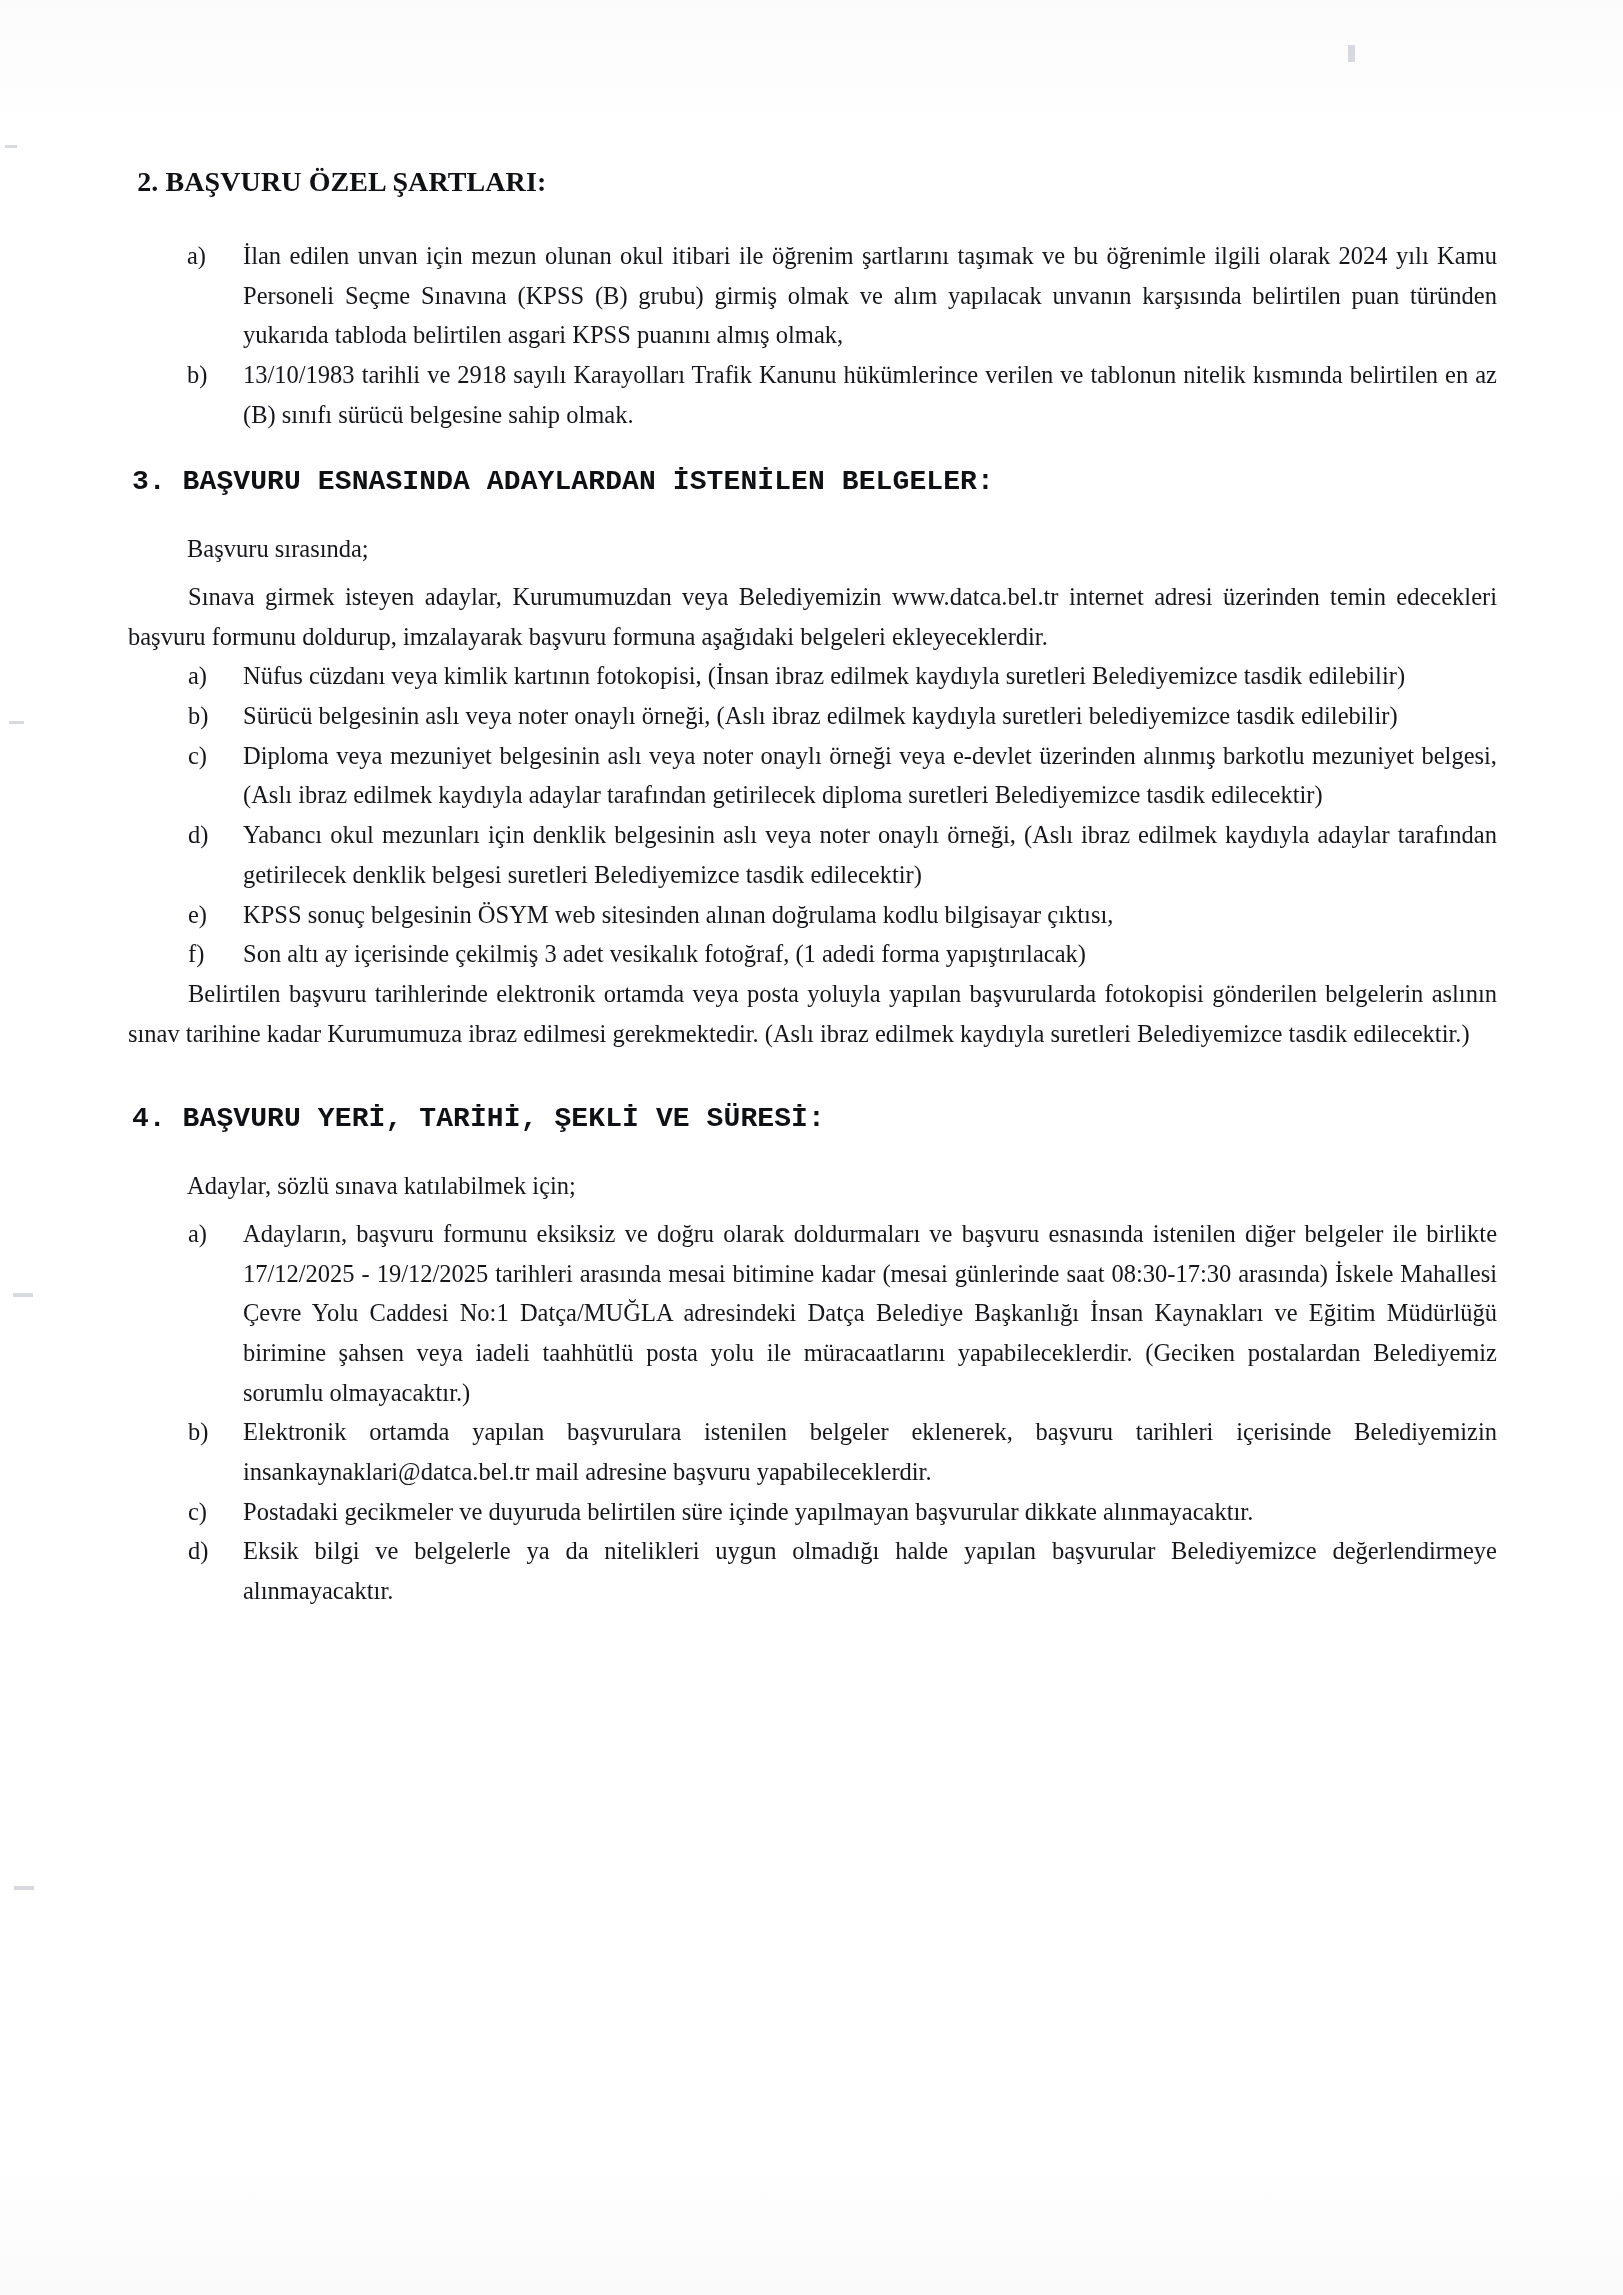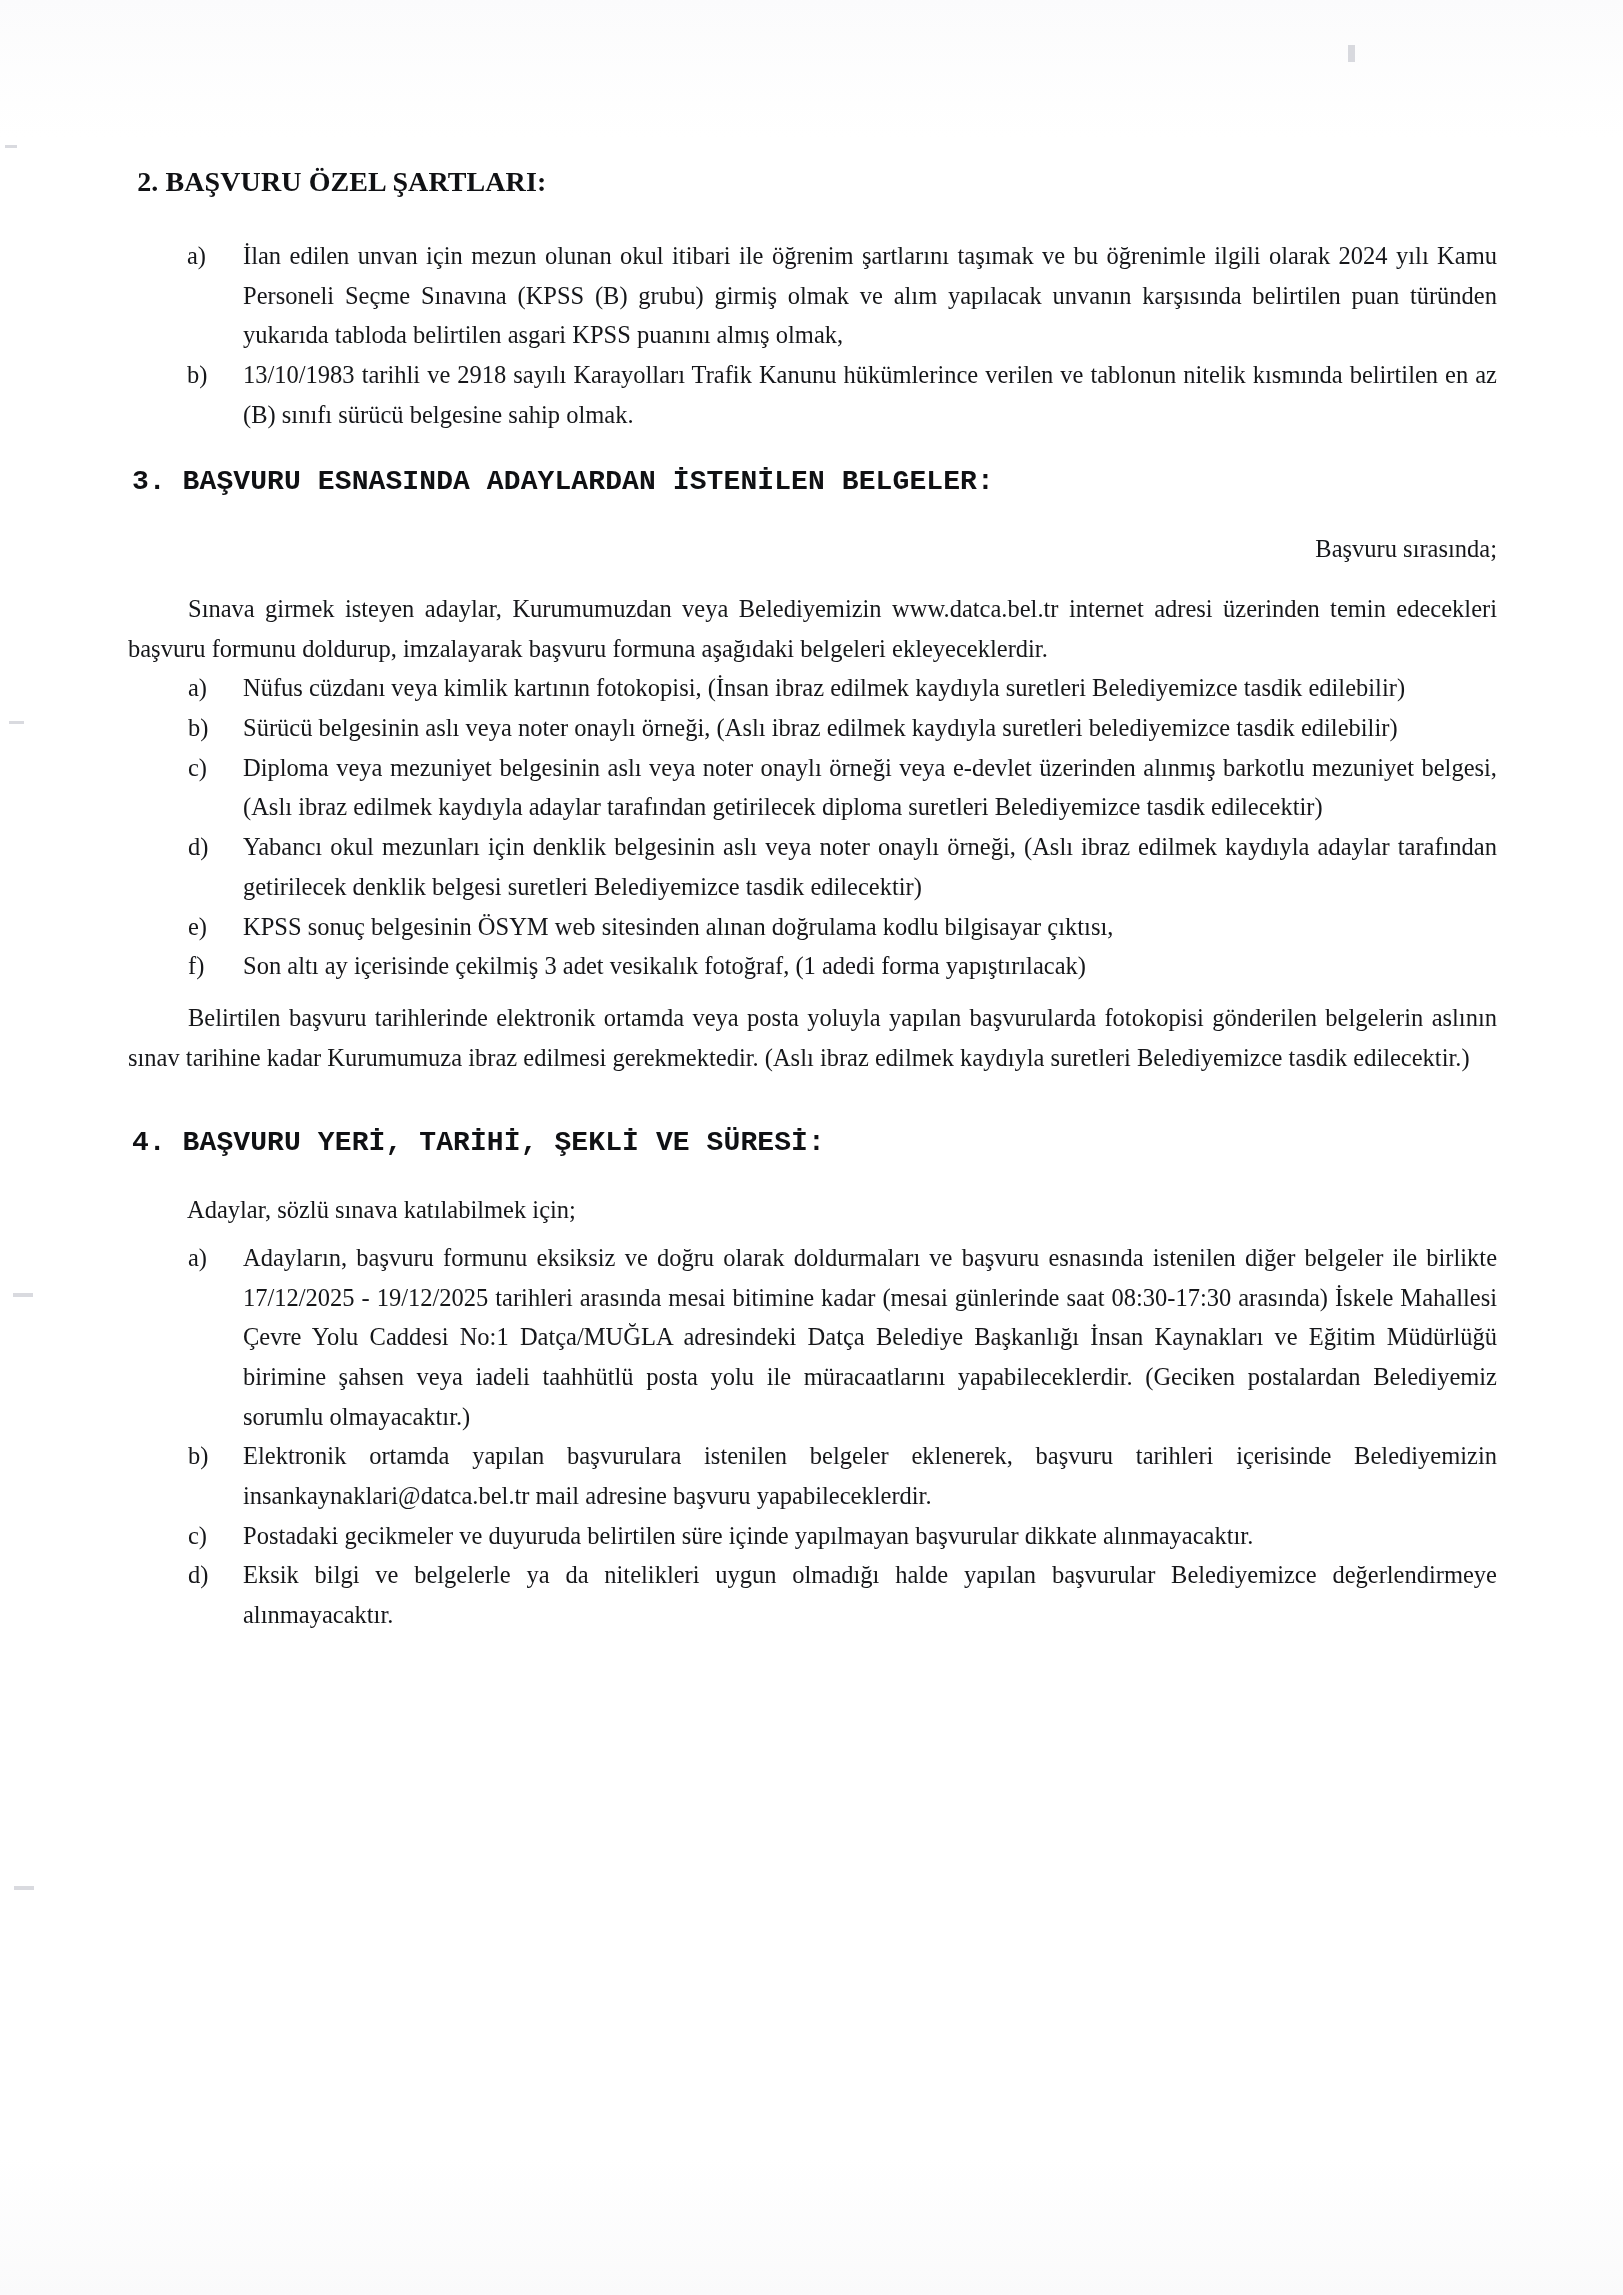--- a/index.html
+++ b/index.html
@@ -59,21 +59,20 @@
   }
   .flow-para {
     font-size: 24.5px;
     line-height: 1.62;
     text-align: justify;
     color: #16171a;
     margin: 0;
   }
   .flow-para.first-indent {
     text-indent: 60px;
-    margin-top: 12px;
   }
   ol.lettered {
     list-style: none;
     margin: 0;
     padding: 0;
   }
   ol.lettered > li {
     position: relative;
     padding-left: 63px;
     font-size: 24.5px;
@@ -127,21 +126,21 @@
       </li>
     </ol>
 
     <div class="gap-md"></div>
 
     <h2 class="section-heading h-indent-2">3. BAŞVURU ESNASINDA ADAYLARDAN İSTENİLEN BELGELER:</h2>
 
     <div class="gap-md"></div>
 
     <div class="indent-block">
-      <p class="flow-para" style="text-align:right;">Başvuru sırasında;</p>
+      <p class="flow-para" style="text-align:left;">Başvuru sırasında;</p>
     </div>
 
     <div class="gap-xs"></div>
 
     <p class="flow-para first-indent">Sınava girmek isteyen adaylar, Kurumumuzdan veya Belediyemizin www.datca.bel.tr internet adresi üzerinden temin edecekleri başvuru formunu doldurup, imzalayarak başvuru formuna aşağıdaki belgeleri ekleyeceklerdir.</p>
 
     <ol class="lettered list-s2">
       <li>
         <span class="marker">a)</span>
         <span>Nüfus cüzdanı veya kimlik kartının fotokopisi, (İnsan ibraz edilmek kaydıyla suretleri Belediyemizce tasdik edilebilir)</span>

